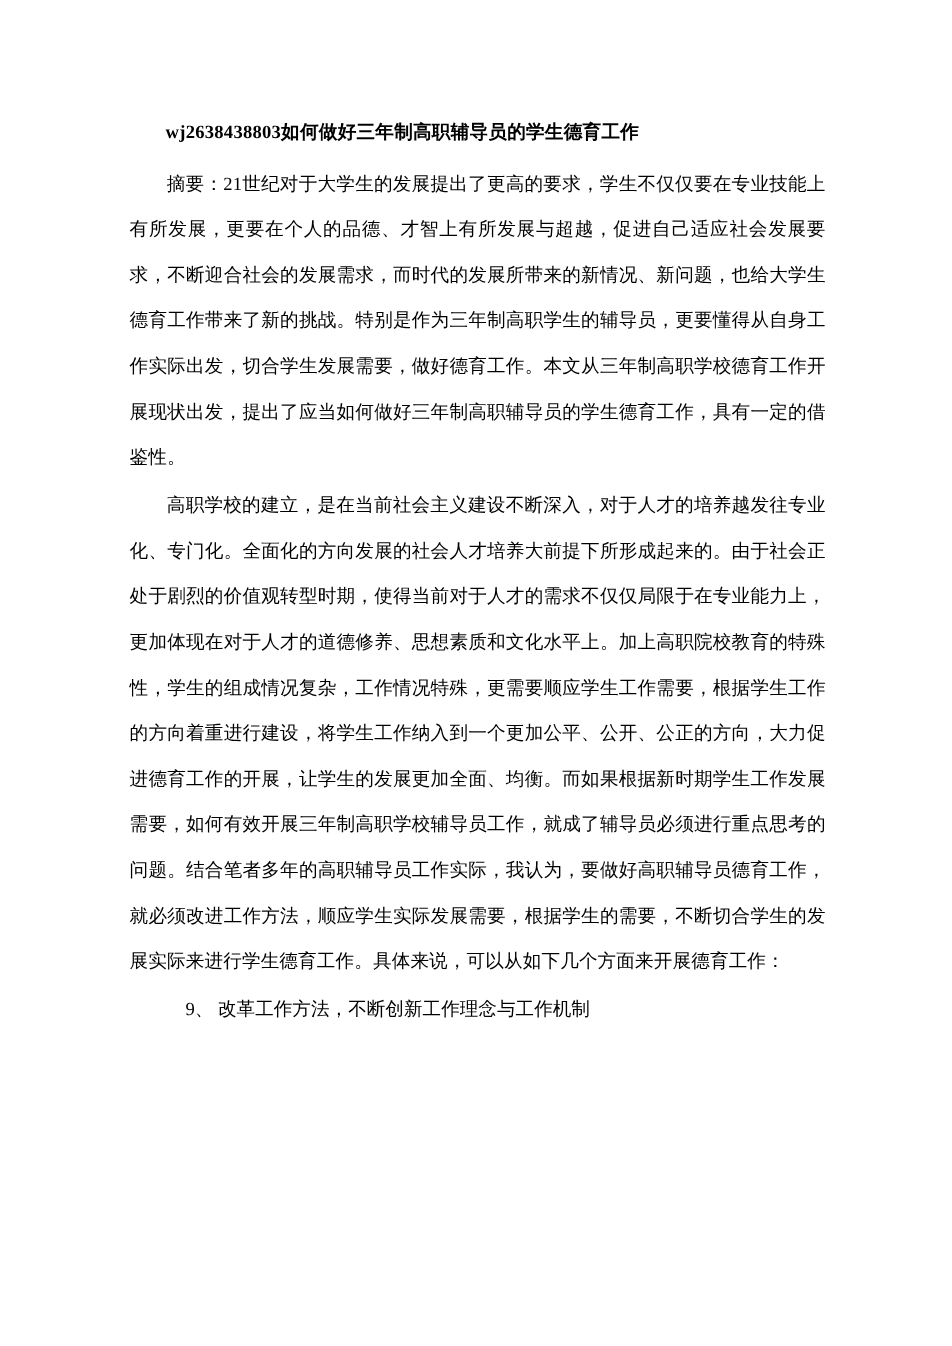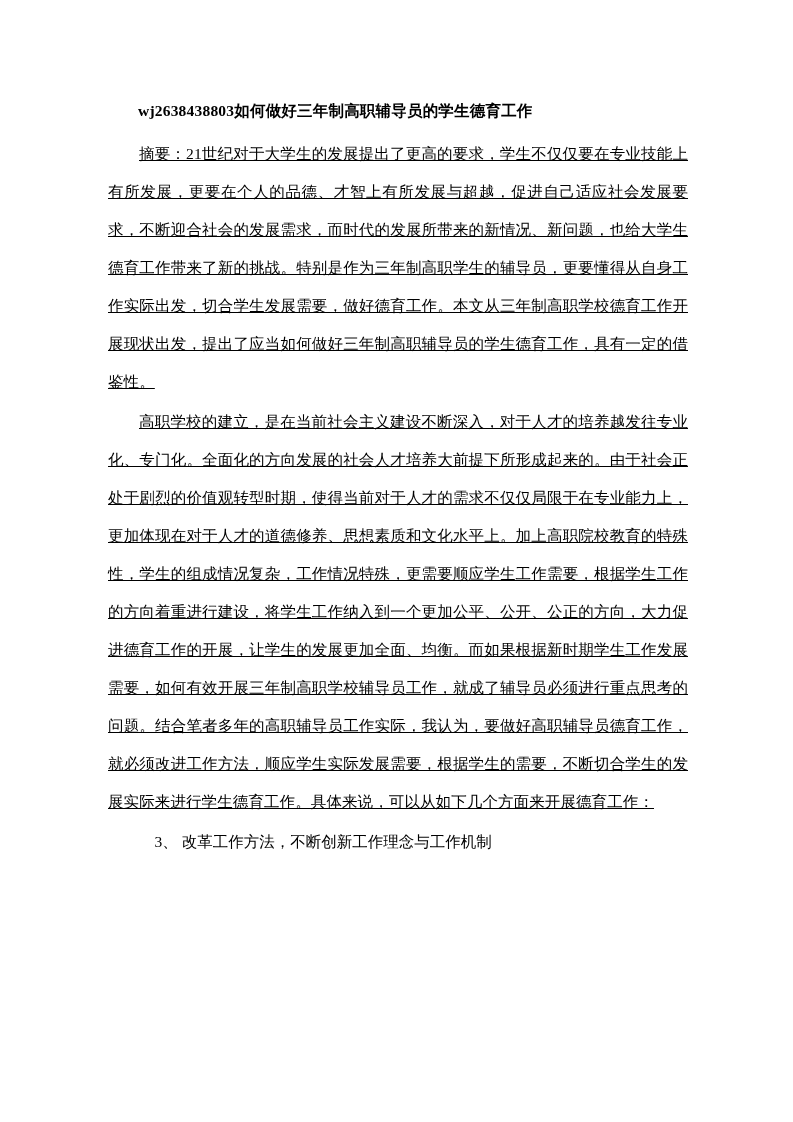--- a/index.html
+++ b/index.html
@@ -35,21 +35,20 @@
     letter-spacing: 0.2px;
   }
   p.body-par {
     margin: 0 0 2px 0;
     font-size: 15.5px;
     line-height: 2.45;
     text-align: justify;
     text-justify: inter-ideograph;
     text-indent: 2em;
     letter-spacing: 0.1px;
-    text-decoration: underline;
   }
   p.keywords {
     margin: 0 0 2px 0;
     font-size: 15.5px;
     line-height: 2.45;
     text-indent: 2em;
   }
   p.numbered {
     margin: 0;
     font-size: 15.5px;
@@ -63,16 +62,16 @@
 <div class="page">
   <div class="content">
 
     <div class="doc-title">wj2638438803如何做好三年制高职辅导员的学生德育工作</div>
 
     <p class="body-par">摘要：21世纪对于大学生的发展提出了更高的要求，学生不仅仅要在专业技能上有所发展，更要在个人的品德、才智上有所发展与超越，促进自己适应社会发展要求，不断迎合社会的发展需求，而时代的发展所带来的新情况、新问题，也给大学生德育工作带来了新的挑战。特别是作为三年制高职学生的辅导员，更要懂得从自身工作实际出发，切合学生发展需要，做好德育工作。本文从三年制高职学校德育工作开展现状出发，提出了应当如何做好三年制高职辅导员的学生德育工作，具有一定的借鉴性。</p>
 
 
     <p class="body-par">高职学校的建立，是在当前社会主义建设不断深入，对于人才的培养越发往专业化、专门化。全面化的方向发展的社会人才培养大前提下所形成起来的。由于社会正处于剧烈的价值观转型时期，使得当前对于人才的需求不仅仅局限于在专业能力上，更加体现在对于人才的道德修养、思想素质和文化水平上。加上高职院校教育的特殊性，学生的组成情况复杂，工作情况特殊，更需要顺应学生工作需要，根据学生工作的方向着重进行建设，将学生工作纳入到一个更加公平、公开、公正的方向，大力促进德育工作的开展，让学生的发展更加全面、均衡。而如果根据新时期学生工作发展需要，如何有效开展三年制高职学校辅导员工作，就成了辅导员必须进行重点思考的问题。结合笔者多年的高职辅导员工作实际，我认为，要做好高职辅导员德育工作，就必须改进工作方法，顺应学生实际发展需要，根据学生的需要，不断切合学生的发展实际来进行学生德育工作。具体来说，可以从如下几个方面来开展德育工作：</p>
 
-    <p class="numbered">3、 改革工作方法，不断创新工作理念与工作机制</p>
+    <p class="numbered">9、 改革工作方法，不断创新工作理念与工作机制</p>
 
   </div>
 </div>
 
 </body></html>

